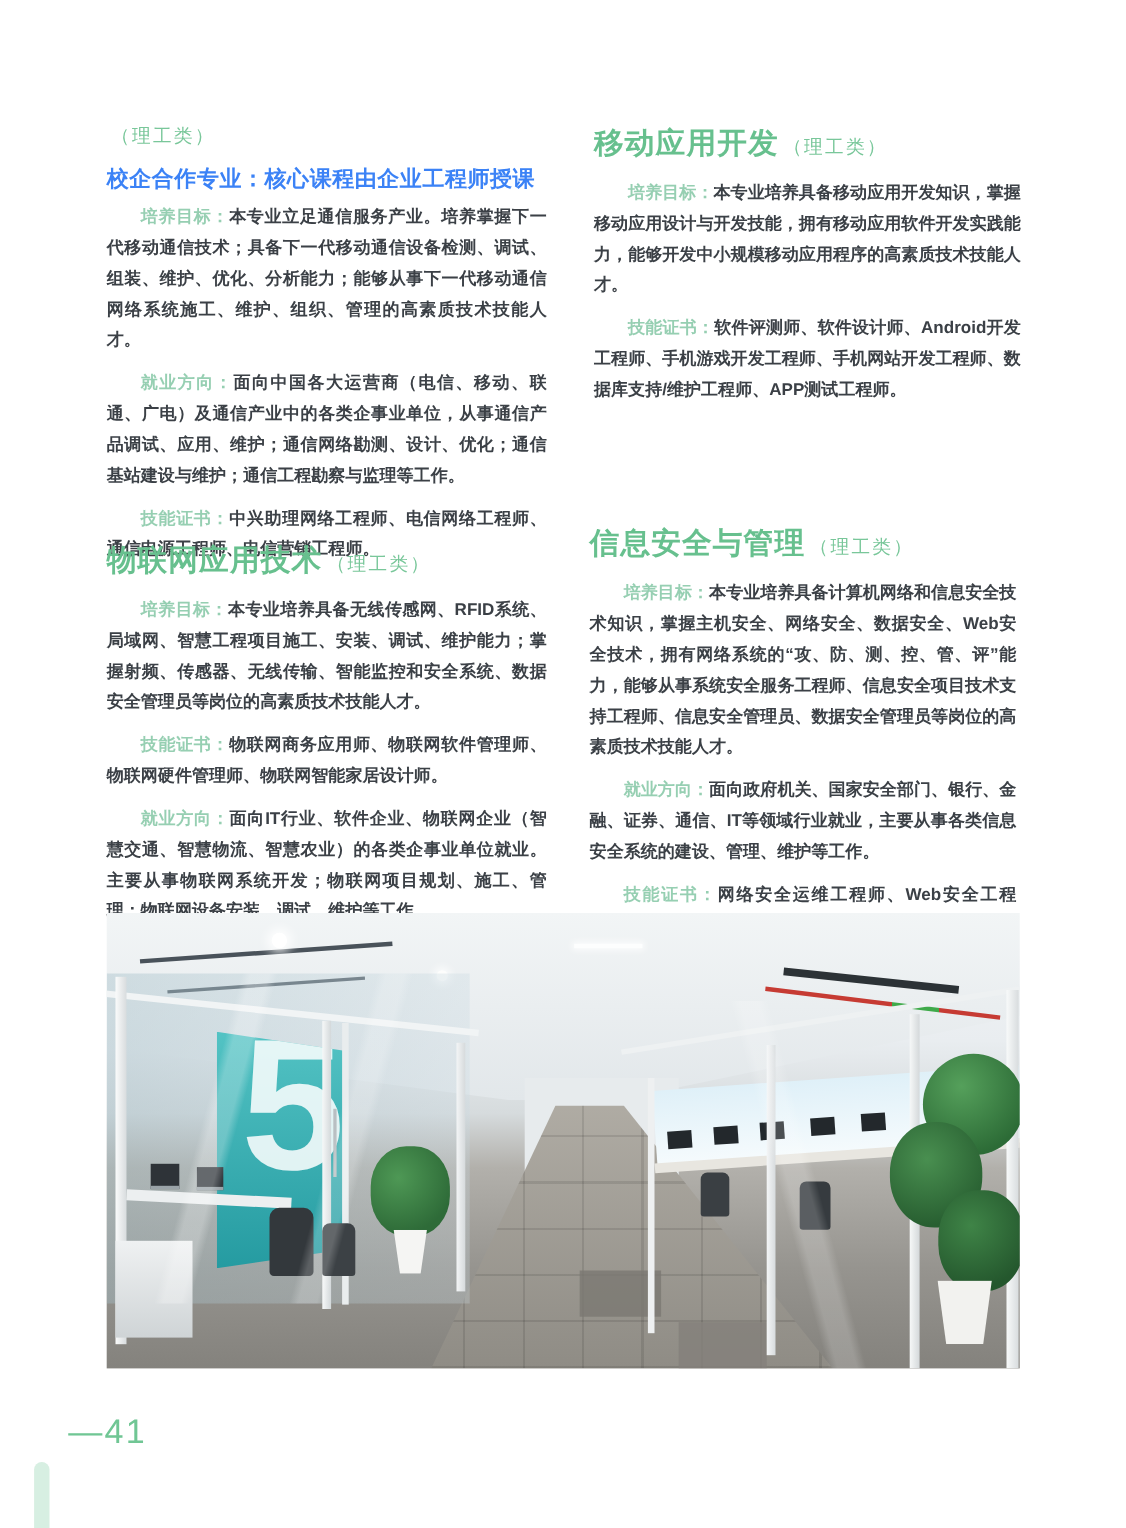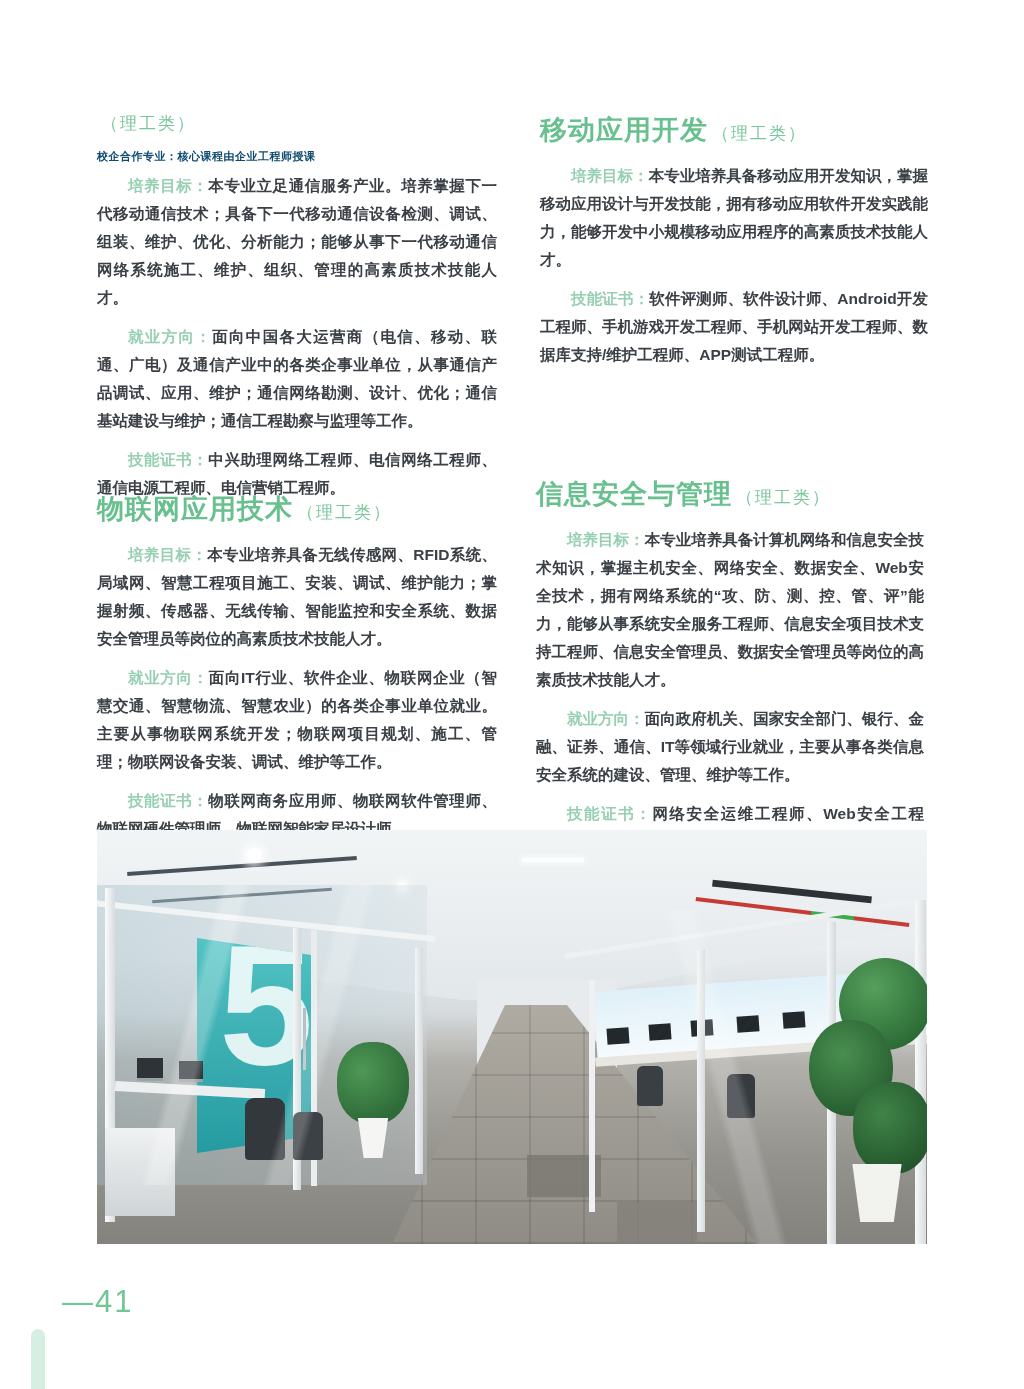--- a/index.html
+++ b/index.html
@@ -5,21 +5,21 @@
   html,body{margin:0;padding:0;}
   body{
     width:1024px;height:1389px;position:relative;background:#ffffff;
     font-family:"Liberation Sans","DejaVu Sans",sans-serif;
     overflow:hidden;
   }
   .major{position:absolute;}
   .major .title{margin:0 0 14px 0;display:flex;align-items:baseline;white-space:nowrap;}
   .major .title .t{font-size:27px;font-weight:700;color:#67c08e;letter-spacing:1px;}
   .major .title .cat{font-size:17px;font-weight:400;color:#79c79a;margin-left:4px;letter-spacing:2px;}
-  .note{margin:0 0 8px 0;font-size:11px;font-weight:700;color:#0c4a6e;letter-spacing:.5px;}
+  .note{margin:0 0 8px 0;font-size:20px;font-weight:700;color:#3b82f6;letter-spacing:.5px;}
   .para{
     margin:0 0 11px 0;font-size:15.5px;line-height:28px;color:#3b4046;
     text-align:justify;text-indent:2em;font-weight:600;
   }
   .para .label{color:#96cfb2;font-weight:600;}
   .pagenum{
     position:absolute;left:62px;top:1284px;font-size:31px;color:#70c694;
     letter-spacing:2px;font-weight:400;
   }
   .corner-bar{
@@ -122,22 +122,22 @@
   <p class="para"><span class="label">培养目标：</span><span>本专业培养具备移动应用开发知识，掌握移动应用设计与开发技能，拥有移动应用软件开发实践能力，能够开发中小规模移动应用程序的高素质技术技能人才。</span></p>
   <p class="para"><span class="label">技能证书：</span><span>软件评测师、软件设计师、Android开发工程师、手机游戏开发工程师、手机网站开发工程师、数据库支持/维护工程师、APP测试工程师。</span></p>
 </section>
 
 <section class="major" style="left:97px;top:491px;width:400px;">
   <h2 class="title">
     <span class="t">物联网应用技术</span>
     <span class="cat">（理工类）</span>
   </h2>
   <p class="para"><span class="label">培养目标：</span><span>本专业培养具备无线传感网、RFID系统、局域网、智慧工程项目施工、安装、调试、维护能力；掌握射频、传感器、无线传输、智能监控和安全系统、数据安全管理员等岗位的高素质技术技能人才。</span></p>
+  <p class="para"><span class="label">技能证书：</span><span>物联网商务应用师、物联网软件管理师、物联网硬件管理师、物联网智能家居设计师。</span></p>
   <p class="para"><span class="label">就业方向：</span><span>面向IT行业、软件企业、物联网企业（智慧交通、智慧物流、智慧农业）的各类企事业单位就业。主要从事物联网系统开发；物联网项目规划、施工、管理；物联网设备安装、调试、维护等工作。</span></p>
-  <p class="para"><span class="label">技能证书：</span><span>物联网商务应用师、物联网软件管理师、物联网硬件管理师、物联网智能家居设计师。</span></p>
 </section>
 
 <section class="major" style="left:536px;top:476px;width:388px;">
   <h2 class="title">
     <span class="t">信息安全与管理</span>
     <span class="cat">（理工类）</span>
   </h2>
   <p class="para"><span class="label">培养目标：</span><span>本专业培养具备计算机网络和信息安全技术知识，掌握主机安全、网络安全、数据安全、Web安全技术，拥有网络系统的“攻、防、测、控、管、评”能力，能够从事系统安全服务工程师、信息安全项目技术支持工程师、信息安全管理员、数据安全管理员等岗位的高素质技术技能人才。</span></p>
   <p class="para"><span class="label">就业方向：</span><span>面向政府机关、国家安全部门、银行、金融、证券、通信、IT等领域行业就业，主要从事各类信息安全系统的建设、管理、维护等工作。</span></p>
   <p class="para"><span class="label">技能证书：</span><span>网络安全运维工程师、Web安全工程师、网络安全系统集成工程师、国家信息安全水平考试认证（NISP）。</span></p>

